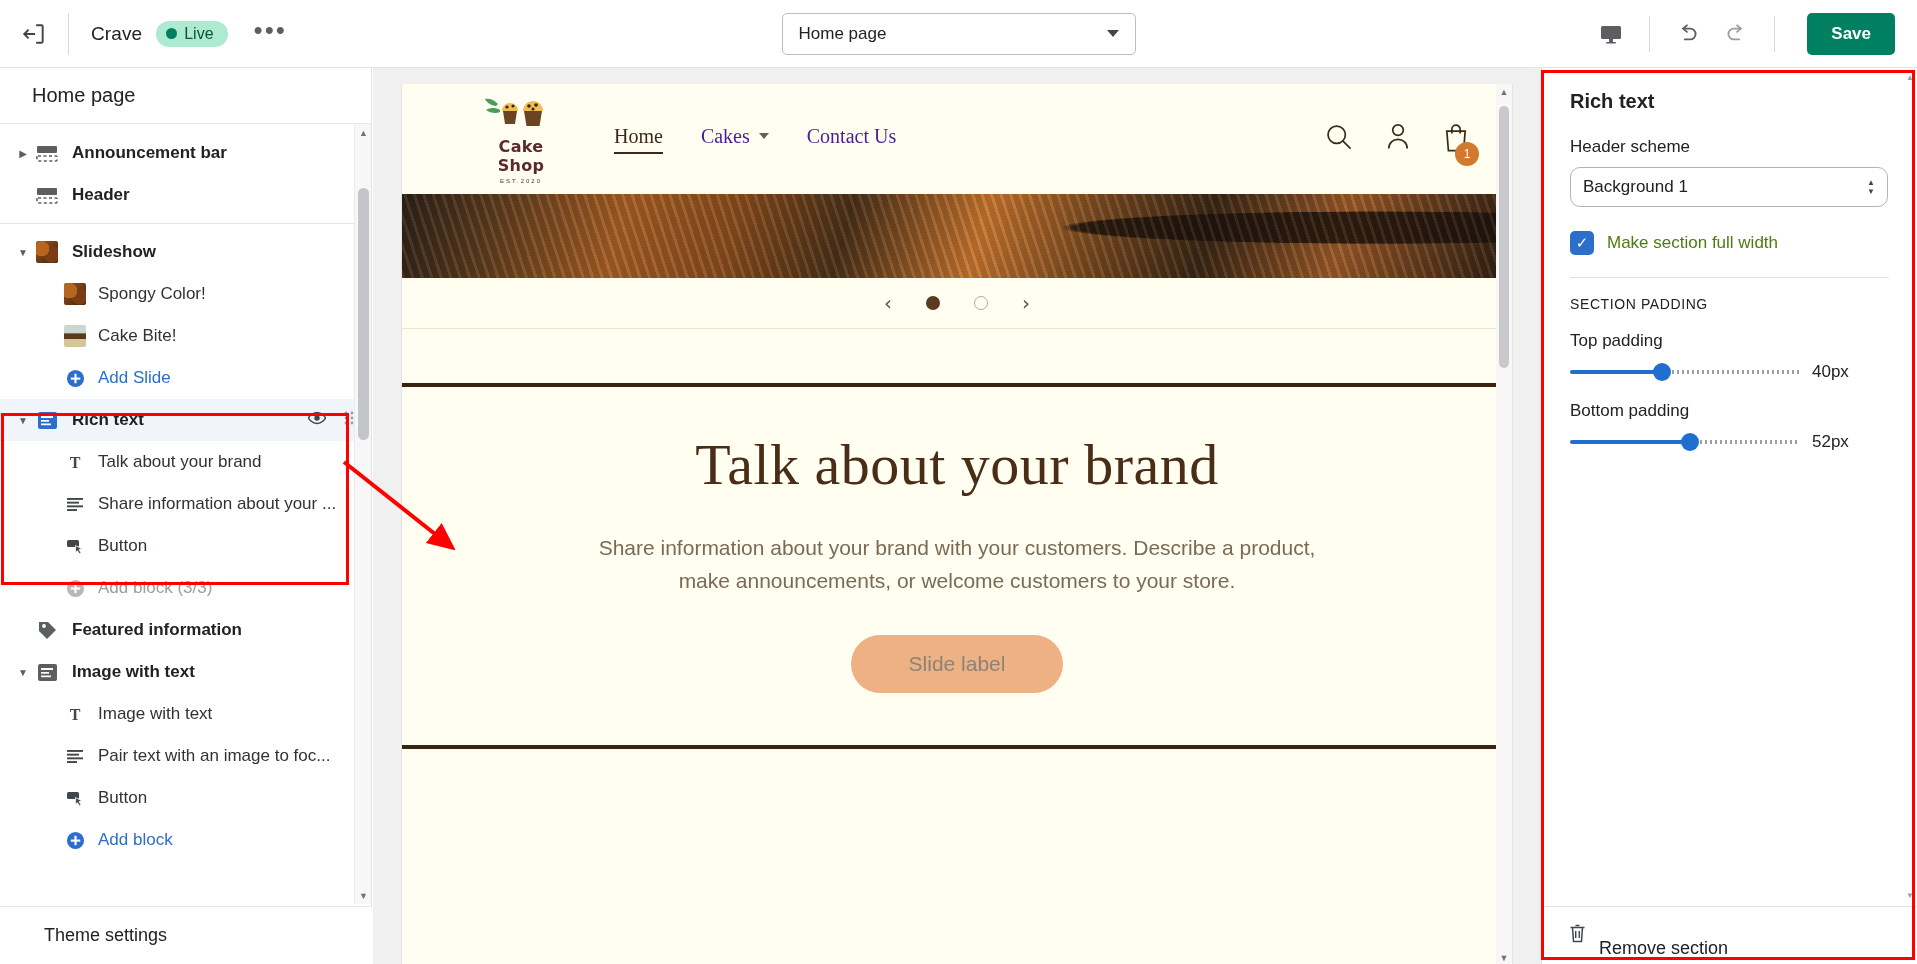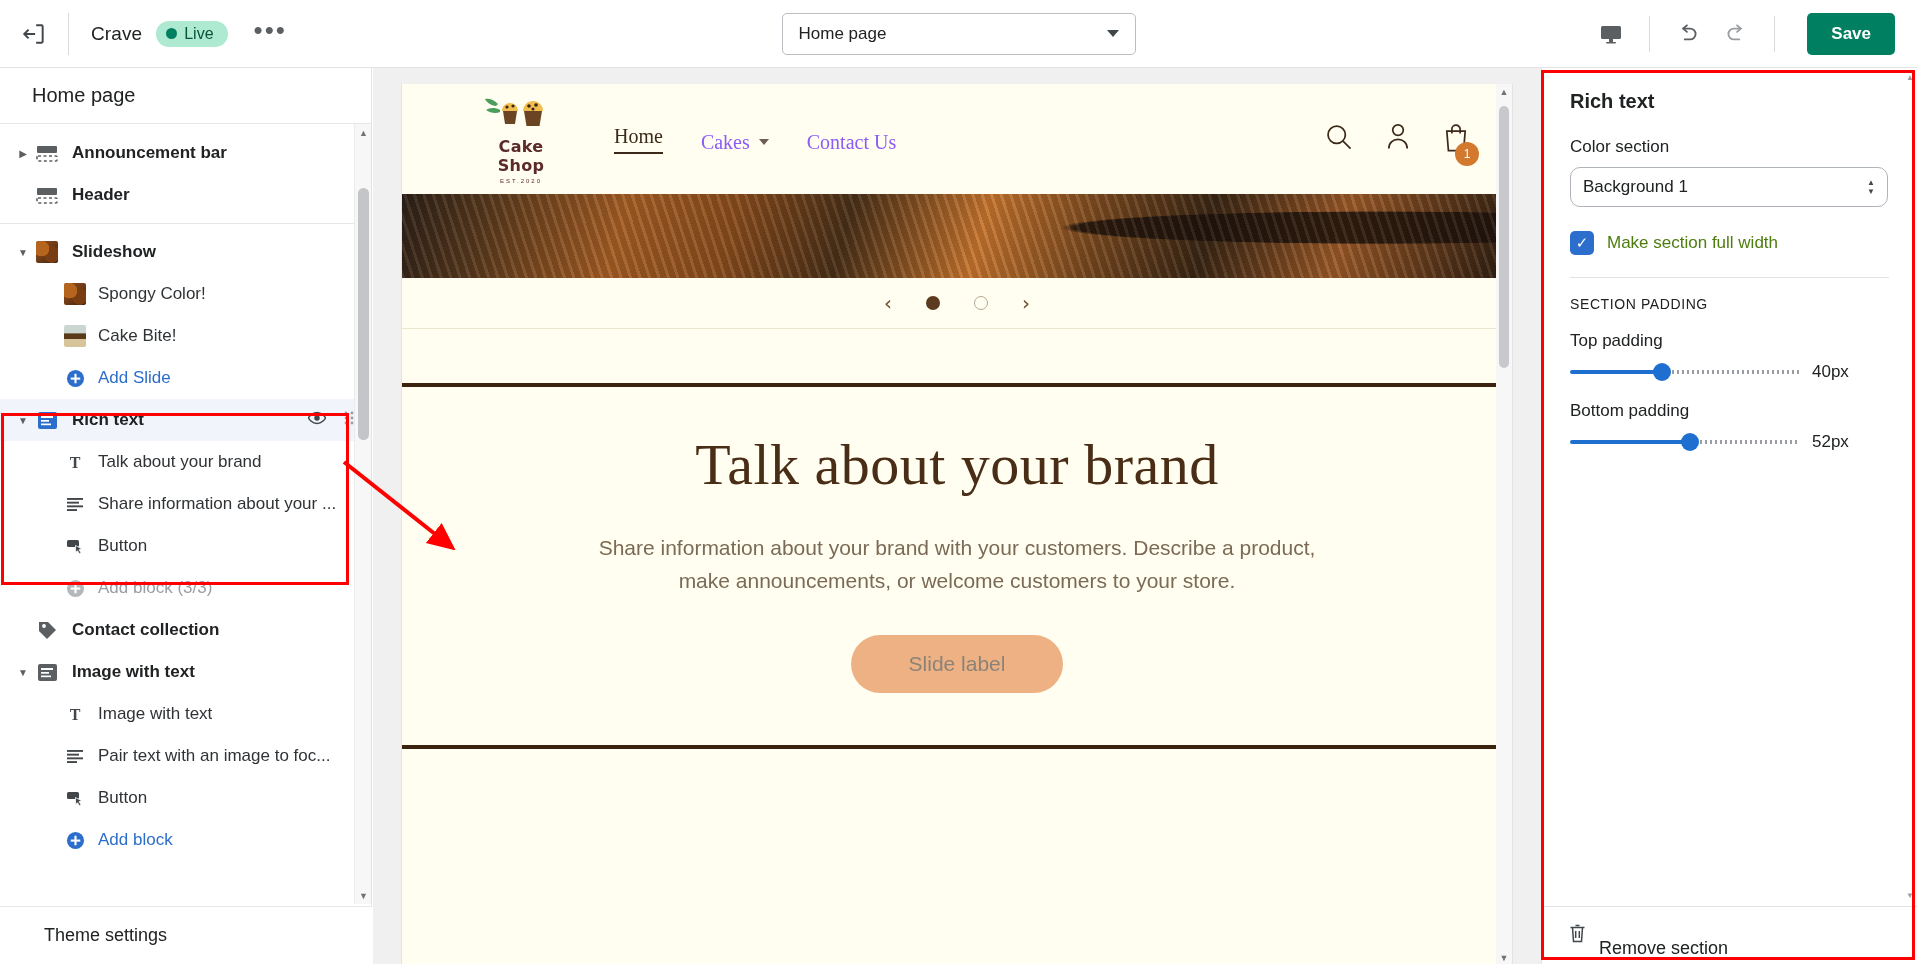--- a/index.html
+++ b/index.html
@@ -195,24 +195,24 @@
   .logo-cupcakes { height: 38px; }
   .logo-name {
     font-size: 16px; color: #5b2a2a; font-weight: bold;
     font-family: "DejaVu Sans", sans-serif; letter-spacing: .3px;
     margin-top: 1px;
   }
   .logo-est {
     font-size: 6px; color: #5b2a2a; letter-spacing: 2px; margin-top: 3px;
   }
   .store-nav {
-    display: flex; align-items: flex-end; gap: 38px; margin-left: 50px;
+    display: flex; align-items: flex-start; gap: 38px; margin-left: 50px;
   }
   .nav-link {
-    font-size: 20px; color: #8b5cf6;
+    font-size: 20px; color: #4c1d95;
     font-family: "Liberation Serif", serif;
     cursor: pointer; display: flex; align-items: center; gap: 9px;
   }
   .nav-link.active {
     color: #3b2a1a; border-bottom: 2px solid #3b2a1a; padding-bottom: 4px;
   }
   .nav-caret {
     width: 0; height: 0;
     border-left: 5px solid transparent;
     border-right: 5px solid transparent;
@@ -535,21 +535,21 @@
     </div>
 
     <div class="sb-row">
       <span class="tri"></span>
       <span class="icon-box">
         <svg width="21" height="21" viewBox="0 0 21 21">
           <path d="M3 2h8l8 8-9 9-8-8V2z" fill="#5c5f62"></path>
           <circle cx="7" cy="6" r="1.9" fill="#fff"></circle>
         </svg>
       </span>
-      <span class="sb-label">Contact collection</span>
+      <span class="sb-label">Featured information</span>
     </div>
 
     <div class="sb-row">
       <span class="tri">▼</span>
       <span class="icon-box">
         <svg width="21" height="19" viewBox="0 0 21 19">
           <rect x="1" y="1" width="19" height="17" rx="2" fill="#5c5f62"></rect>
           <rect x="4" y="5" width="12" height="2" fill="#fff"></rect>
           <rect x="4" y="9" width="8" height="1.7" fill="#fff"></rect>
           <rect x="4" y="12.5" width="10" height="1.7" fill="#fff"></rect>
@@ -694,21 +694,21 @@
       <div class="pv-sb-thumb"></div>
       <div class="pv-sb-arrow" style="bottom:0;">▼</div>
     </div>
   </div>
 </div>
 
 <div class="rpanel">
   <div class="rp-scroll">
     <div class="rp-title">Rich text</div>
 
-    <div class="rp-label">Color section</div>
+    <div class="rp-label">Header scheme</div>
     <div class="rp-select">
       <span class="rp-select-label">Background 1</span>
       <span class="spin">
           <i>▲</i>
           <i>▼</i>
         </span>
     </div>
 
     <div class="rp-check-row">
       <span class="rp-checkbox">✓</span>

